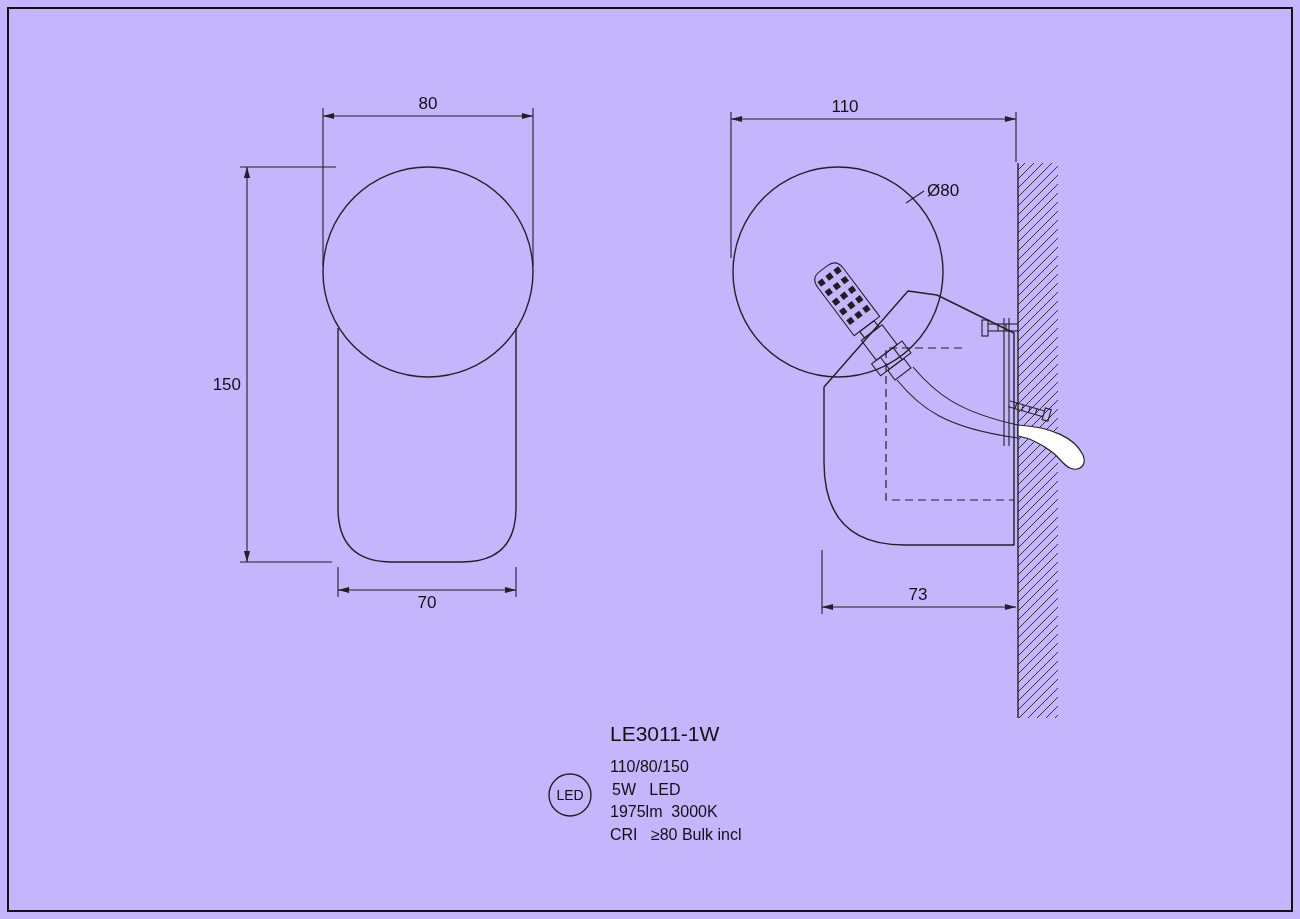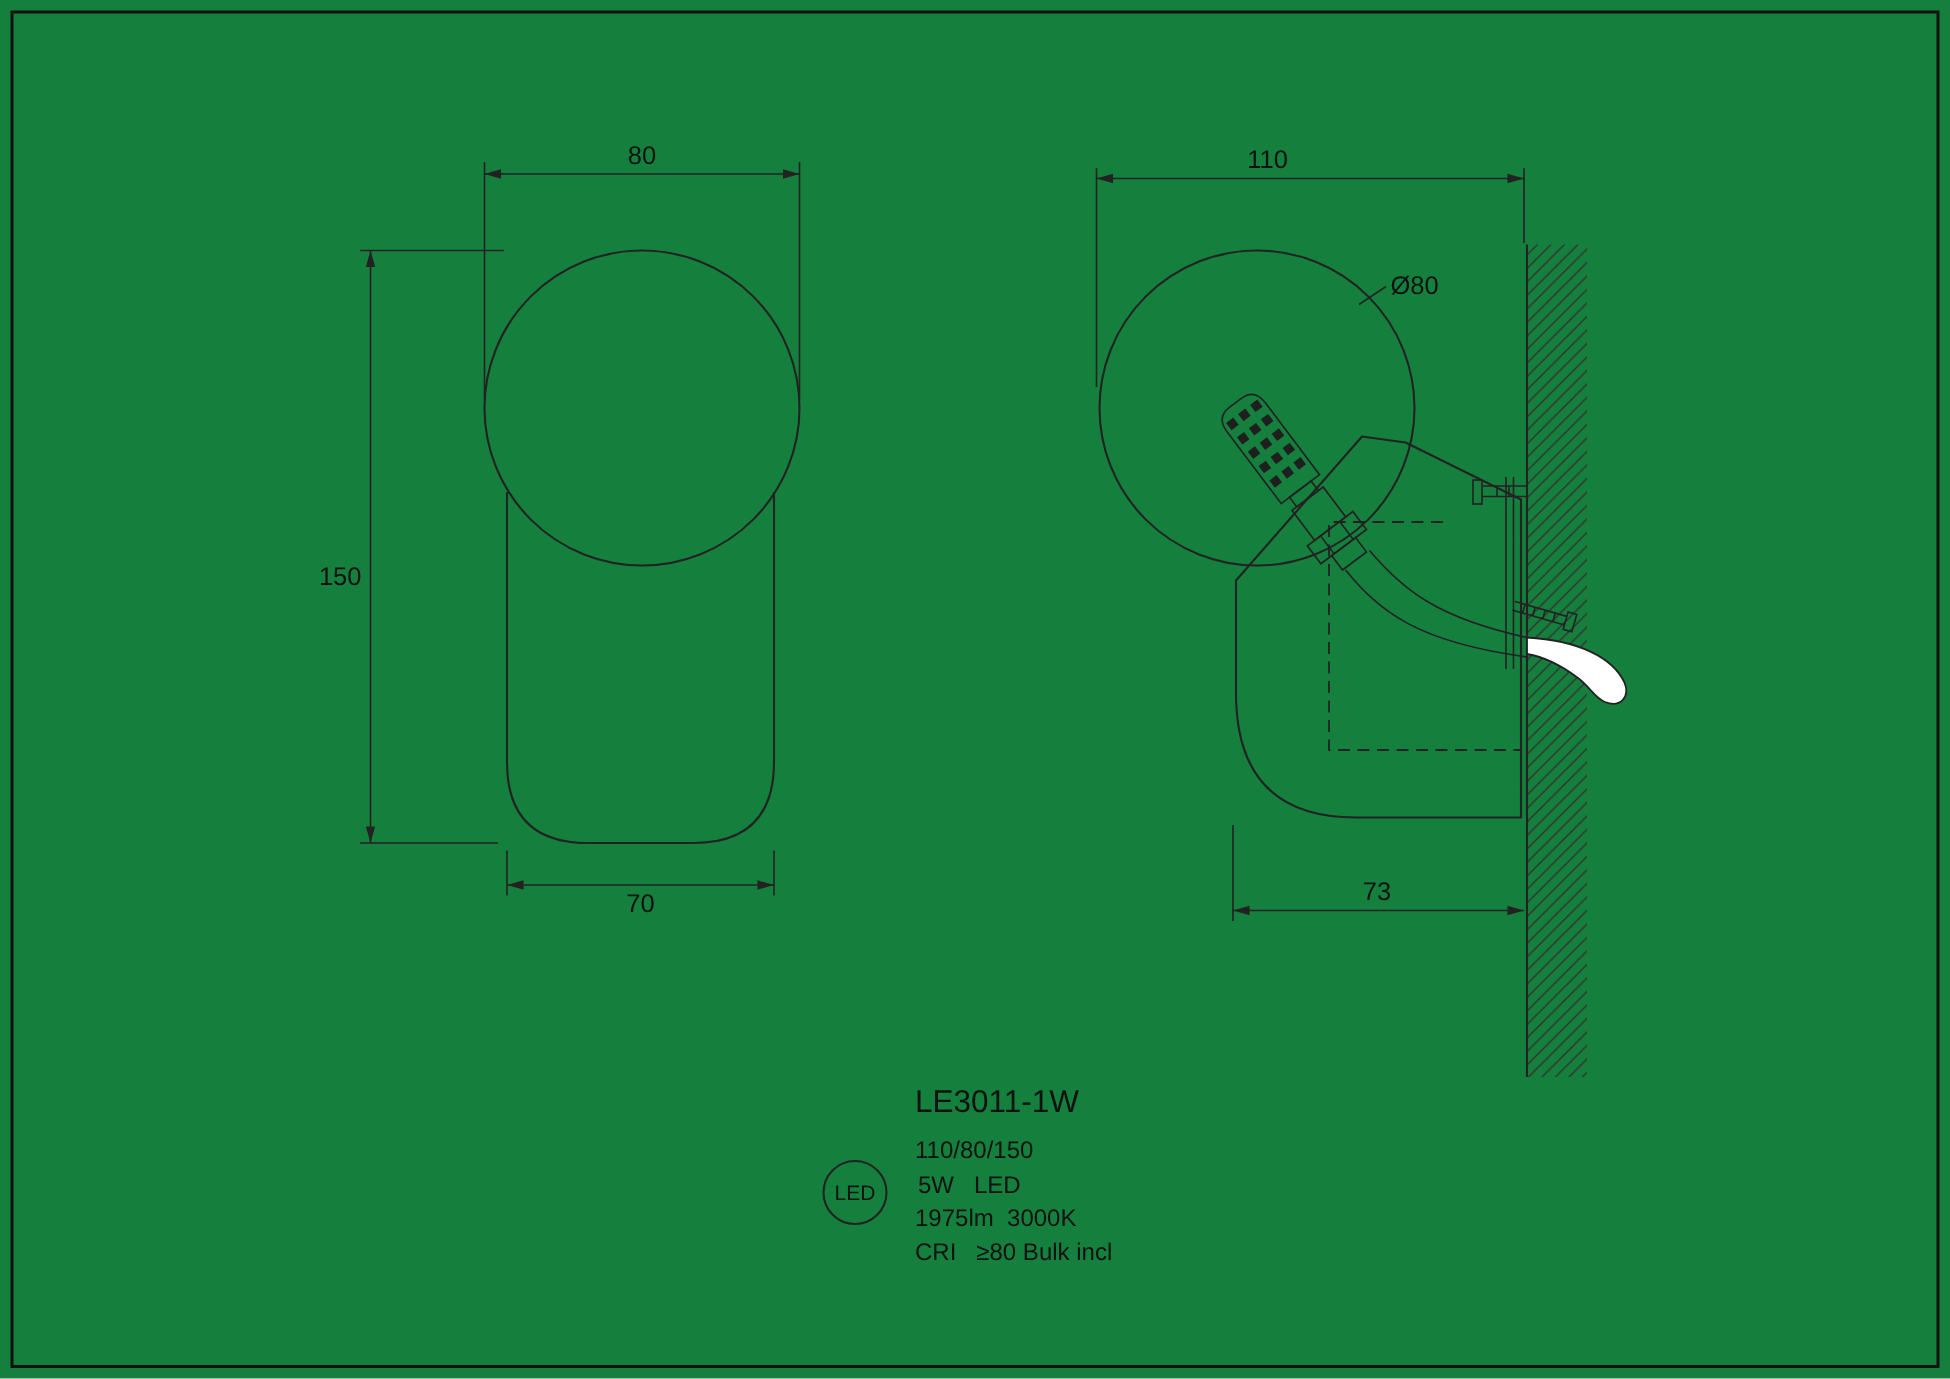--- a/index.html
+++ b/index.html
@@ -1,19 +1,19 @@
 <!DOCTYPE html>
 <html><head>
 <meta charset="utf-8">
 <style>
   html,body{margin:0;padding:0;background:#ffffff;}
   .page{
     position:relative;
     width:1300px;height:919px;
-    background:#15803d;
+    background:#c4b5fd;
     font-family:"Liberation Sans", sans-serif;
     overflow:hidden;
   }
   svg{display:block;}
   svg text{white-space:pre;}
   .ln{stroke:#222222;stroke-width:1.4;fill:none;stroke-linecap:butt;stroke-linejoin:round;}
   .thin{stroke:#222222;stroke-width:1.1;fill:none;}
   .dash{stroke:#222222;stroke-width:1.2;fill:none;stroke-dasharray:8 5;}
   .dim-text{font-size:17px;fill:#111111;}
   .spec-model{font-size:21px;fill:#111111;}

